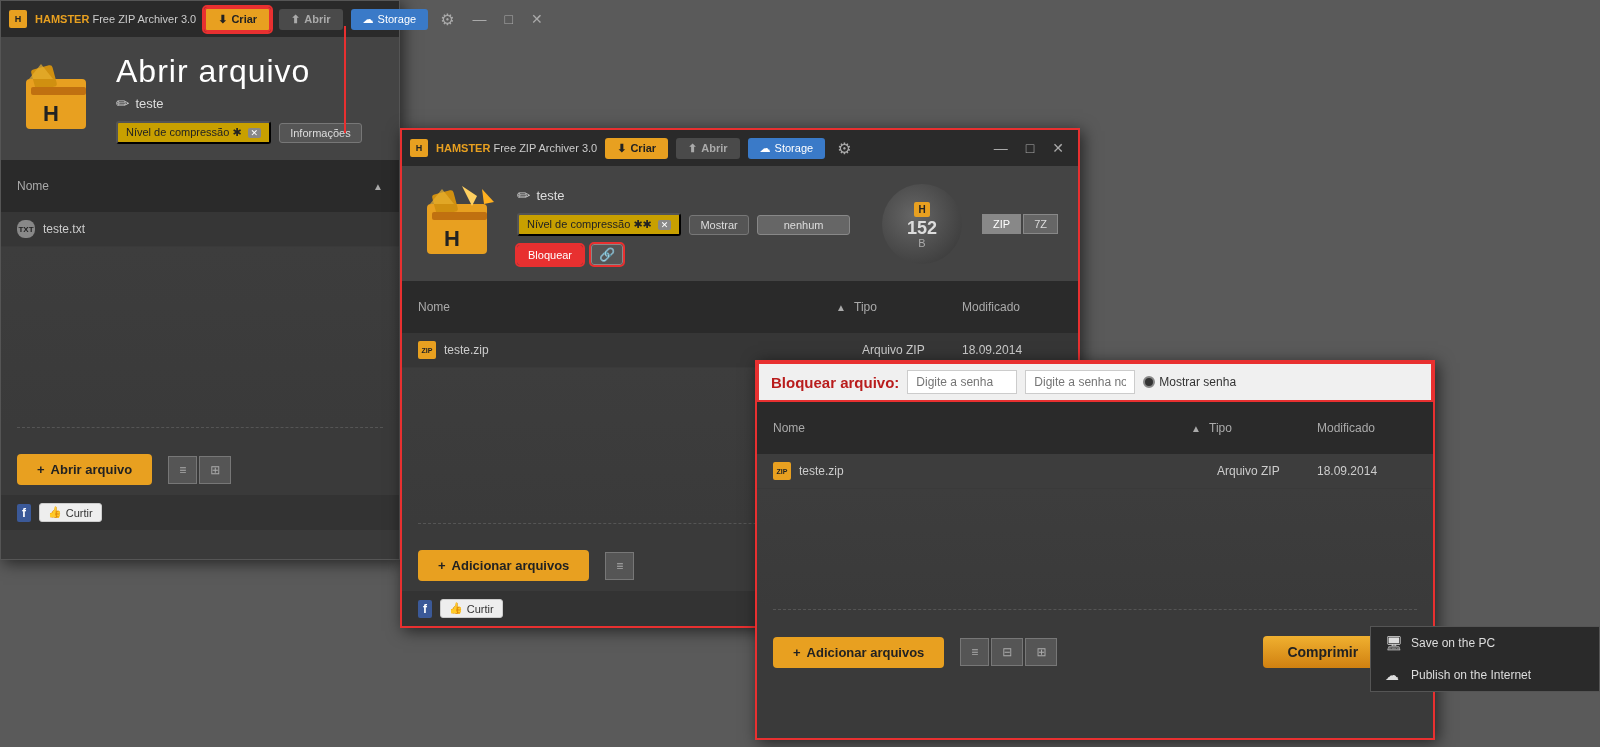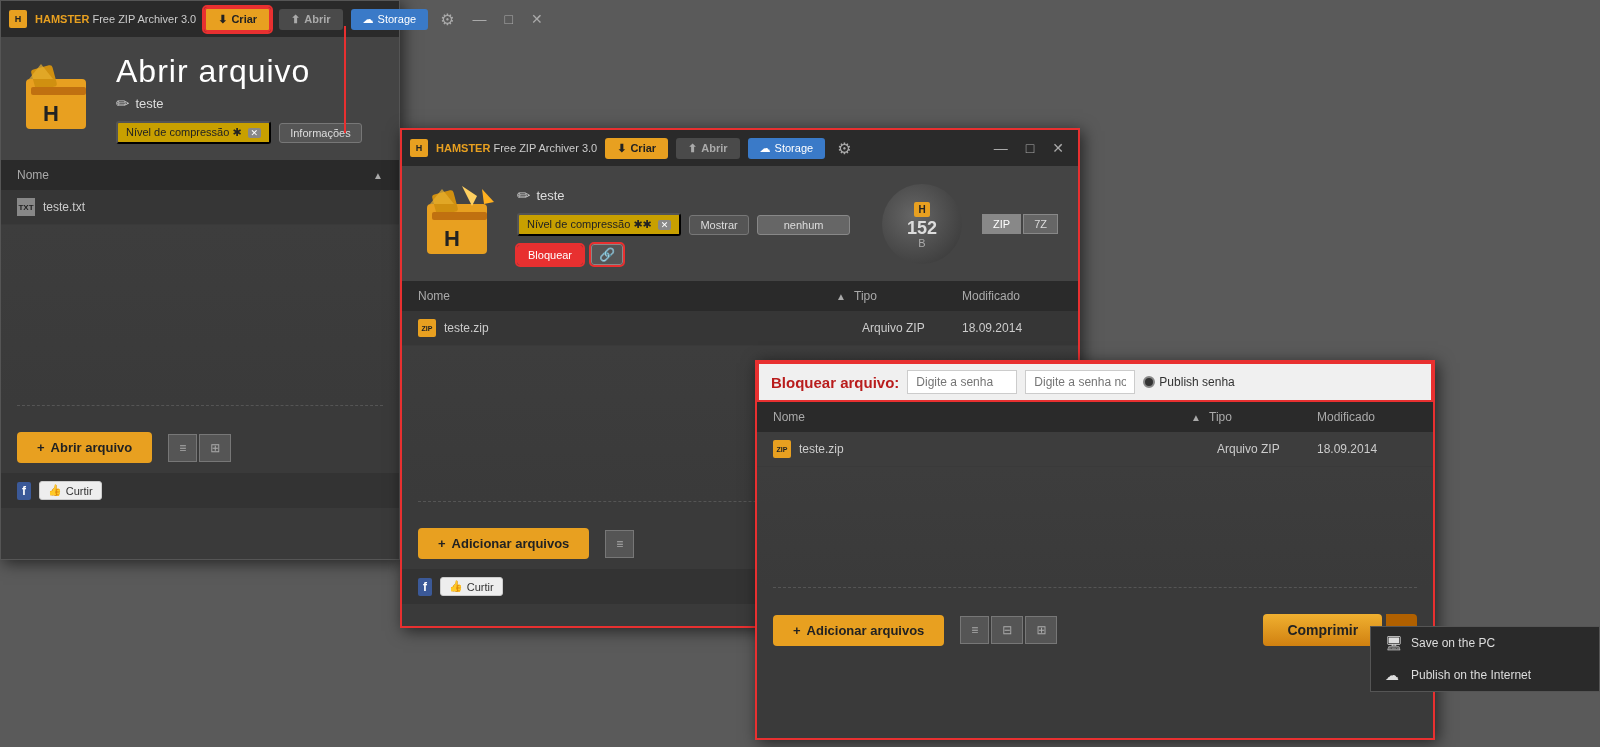--- a/index.html
+++ b/index.html
@@ -225,21 +225,21 @@
       align-items: center;
       justify-content: center;
       flex-shrink: 0;
     }
 
     
     .file-list-header {
       display: flex;
       align-items: center;
       background: #2a2a2a;
-      padding: 8px 16px;
+      padding: 19px 16px;
       font-size: 12px;
       color: #aaa;
       gap: 8px;
     }
 
     .col-name { flex: 1; }
     .col-sort-arrow { color: #aaa; font-size: 10px; }
     .col-type { width: 100px; }
     .col-modified { width: 100px; }
 
@@ -532,21 +532,21 @@
         </button>
         <button class="option-btn">Informações</button>
       </div>
     </div>
   </div>
   <div class="file-list-header">
     <span class="col-name">Nome</span>
     <span class="col-sort-arrow">▲</span>
   </div>
   <div class="file-row">
-    <div class="file-icon" style="background:#888; border-radius:0; display:flex; align-items:center; justify-content:center; font-size:8px; color:#222; font-weight:bold;">TXT</div>
+    <div class="file-icon" style="background:#888; border-radius:8px; display:flex; align-items:center; justify-content:center; font-size:8px; color:#222; font-weight:bold;">TXT</div>
     <span>teste.txt</span>
   </div>
   <div style="height: 180px; background: linear-gradient(180deg, #3d3d3d 0%, #3a3a3a 100%);"></div>
   <div class="separator-dots"></div>
   <div class="bottom-toolbar">
     <button class="add-btn">
       <span>+</span>
       <span>Abrir arquivo</span>
     </button>
     <div class="view-btn-group">
@@ -666,21 +666,21 @@
   </div>
 </div>
 
 <div class="window" id="window3">
   <div class="bloquear-bar">
     <span class="bloquear-label">Bloquear arquivo:</span>
     <input class="senha-input" type="password" placeholder="Digite a senha" style="">
     <input class="senha-input" type="password" placeholder="Digite a senha nova..." style="">
     <div class="mostrar-senha">
       <span style="display:inline-block; width:12px; height:12px; background:#333; border-radius:50%; border:2px solid #888;"></span>
-      <span>Publish senha</span>
+      <span>Mostrar senha</span>
     </div>
   </div>
   <div class="file-list-header">
     <span class="col-name">Nome</span>
     <span class="col-sort-arrow">▲</span>
     <span class="col-type">Tipo</span>
     <span class="col-modified">Modificado</span>
   </div>
   <div class="file-row">
     <div class="file-icon" style="background:#e8a020; border-radius:2px; display:flex; align-items:center; justify-content:center; font-size:7px; color:#222; font-weight:bold;">ZIP</div>

